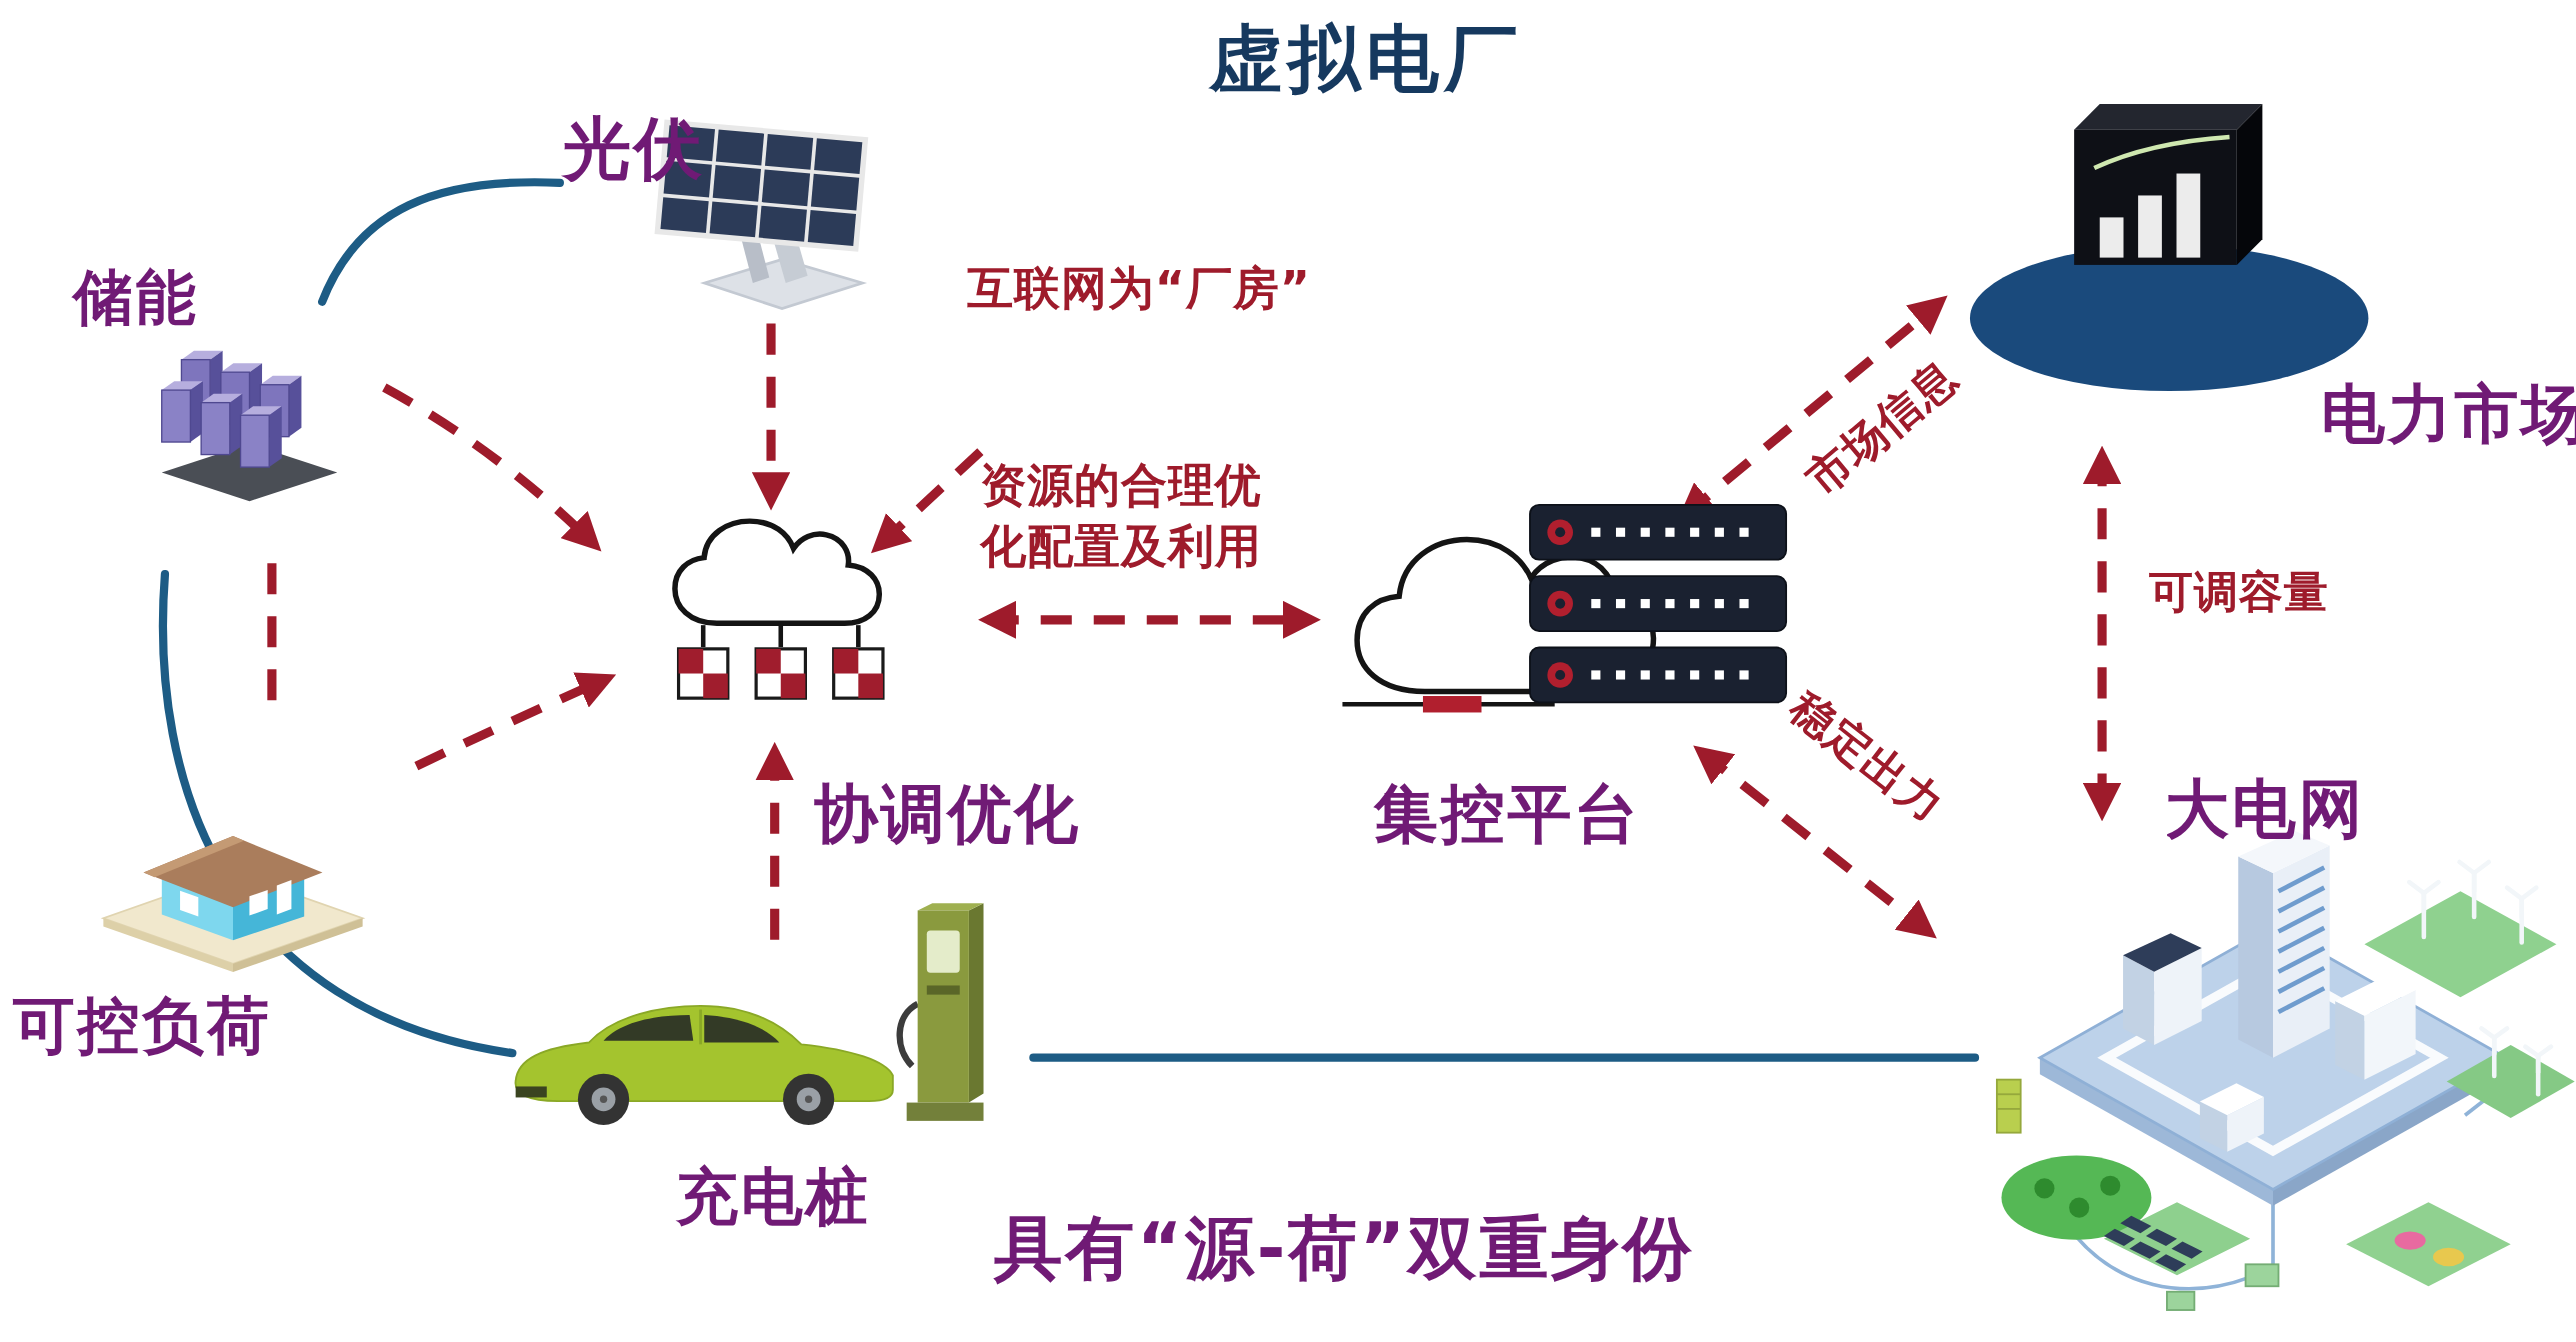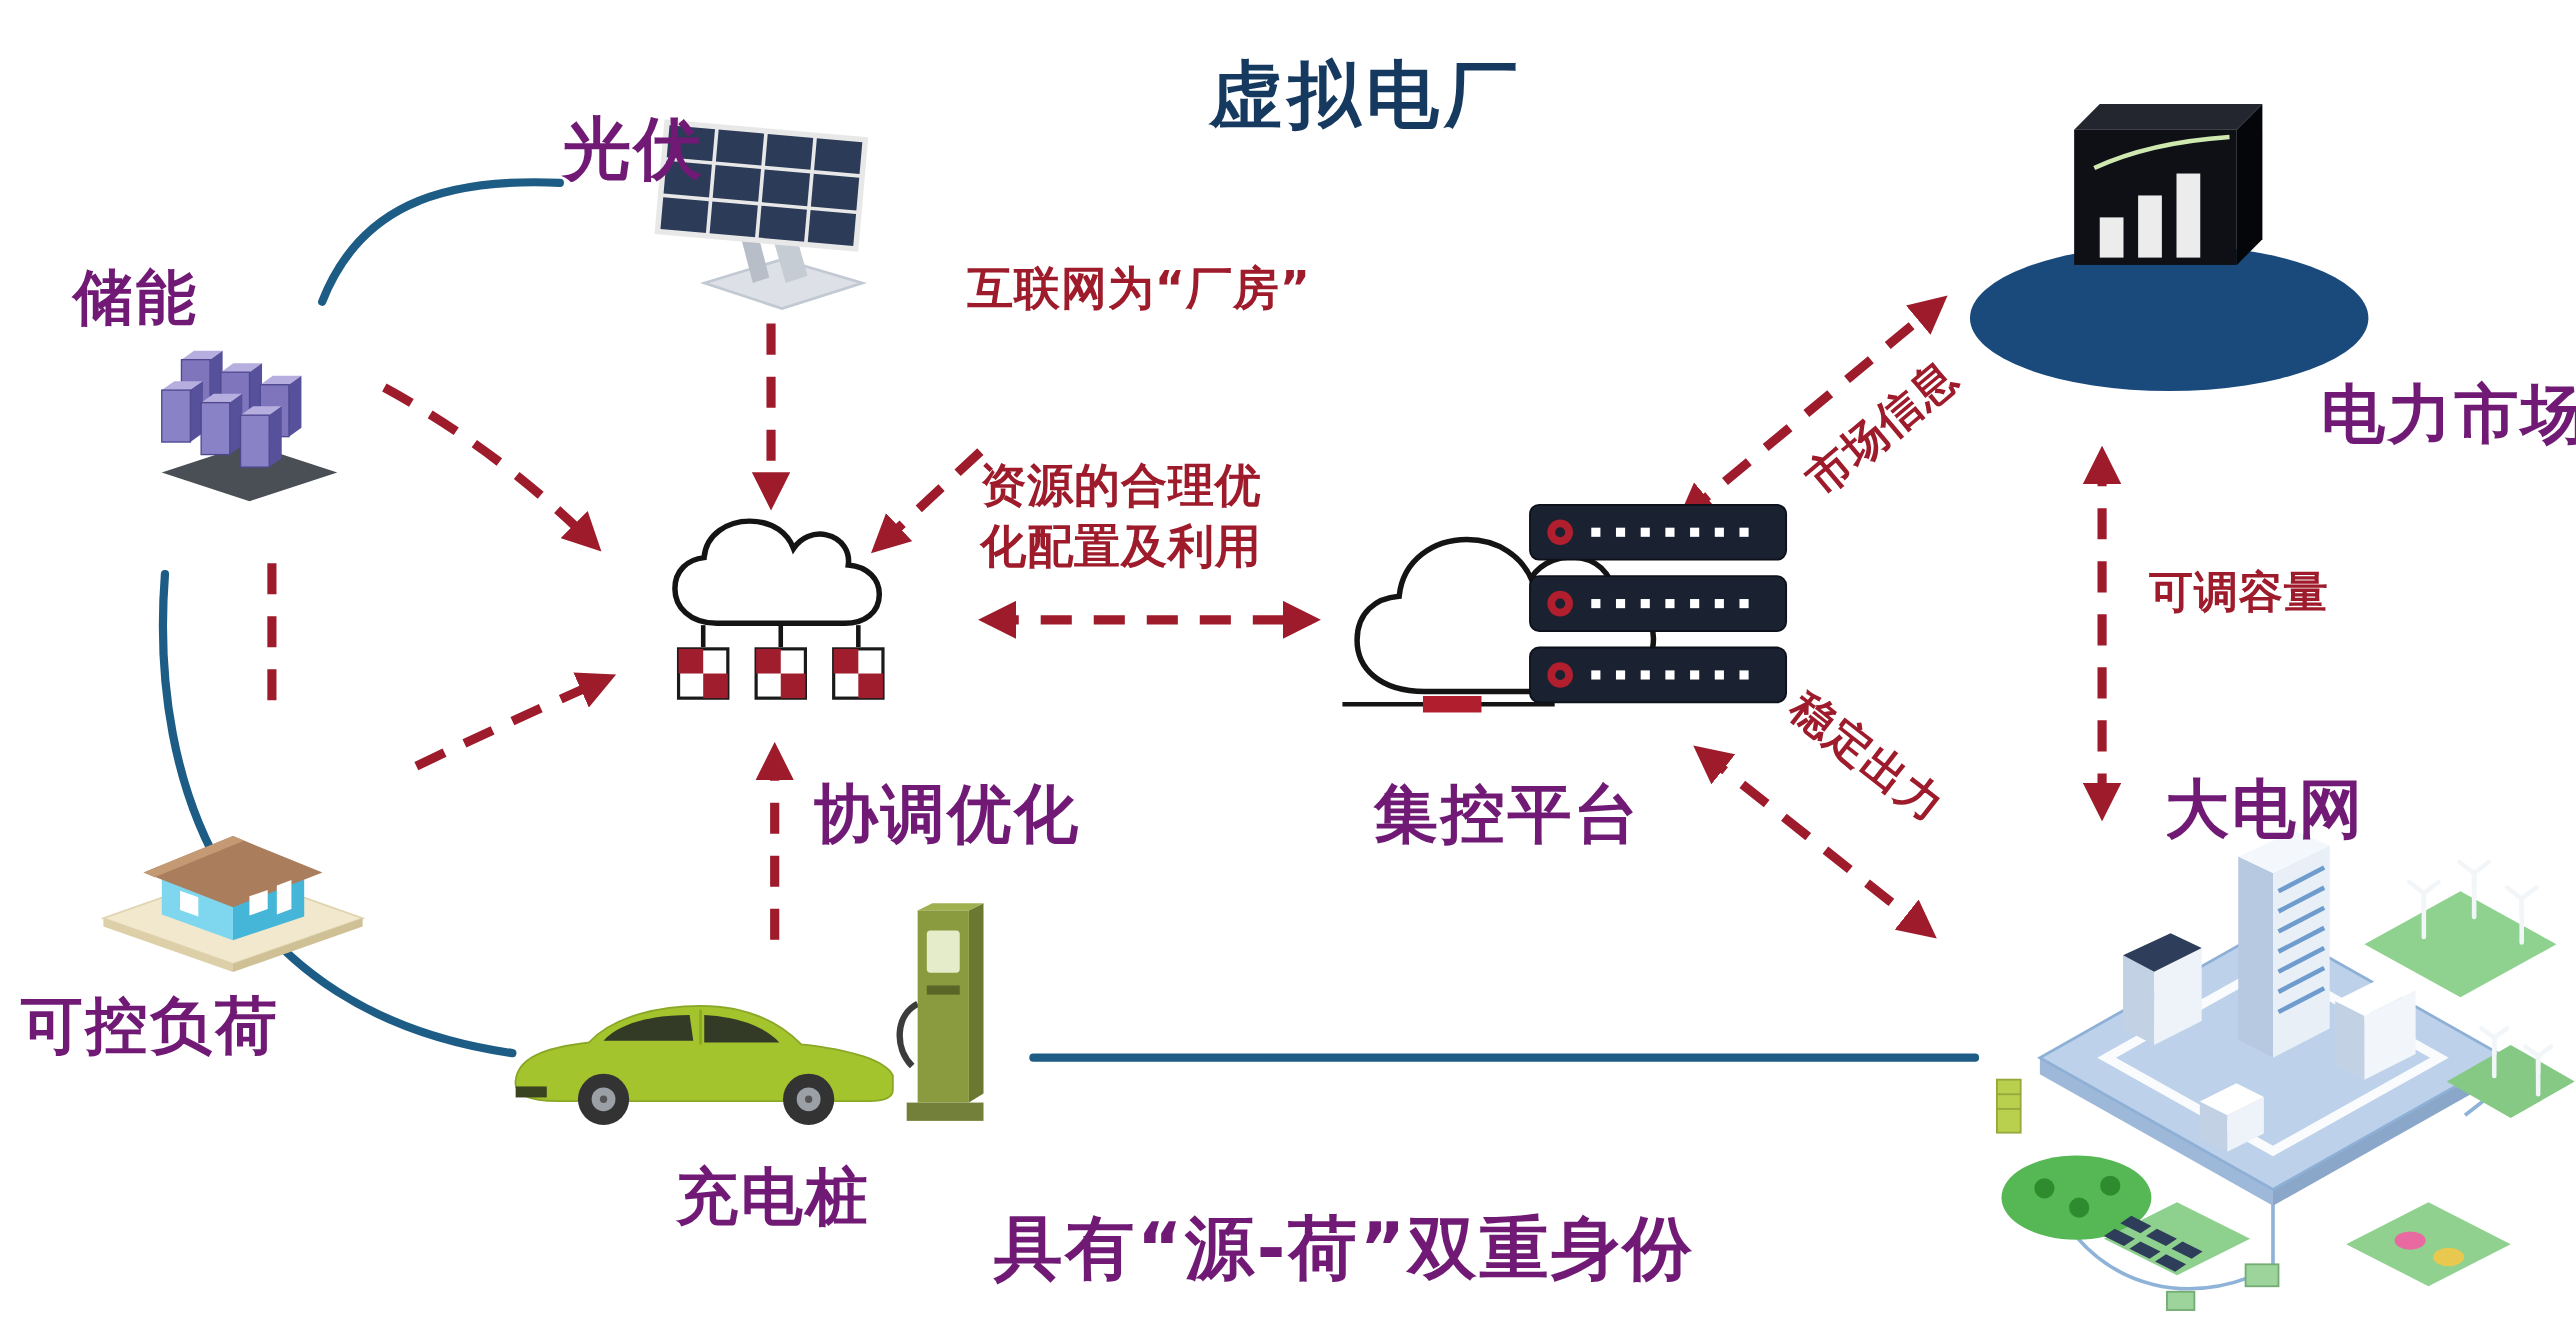--- a/index.html
+++ b/index.html
@@ -15,21 +15,21 @@
     position:absolute; z-index:5; font-weight:700; color:#701a75;
     white-space:nowrap; letter-spacing:2.7px; font-size:64px;text-align:center;
   }
   .annotation {
     position:absolute; z-index:5; font-weight:700; color:#9e1b2b;
     white-space:nowrap; font-size:44px; letter-spacing:0.9px;
   }
   .annotation.block { text-align:center; line-height:1.32; transform:translateX(-50%); font-size:46px; }
   .title {
     position:absolute; z-index:5; left:1366px; top:11px; transform:translateX(-50%);
-    font-weight:700; font-size:73px; color:#16395f; letter-spacing:5.5px; white-space:nowrap;margin-top:36px;
+    font-weight:700; font-size:73px; color:#16395f; letter-spacing:5.5px; white-space:nowrap;
   }
   .dual {
     position:absolute; z-index:5; left:1344px; top:1203px; transform:translateX(-50%);
     font-weight:700; font-size:69px; color:#701a75; letter-spacing:2.7px; white-space:nowrap;
   }
   .energy {
     position:absolute; z-index:5; left:1448px; top:989px; transform:translateX(-50%);
     font-weight:700; font-size:53px; color:#16395f; letter-spacing:2.7px; white-space:nowrap;
   }
   .rot-up   { left:1882px; top:428px; transform:translate(-50%,-50%) rotate(-40deg); }
@@ -76,21 +76,21 @@
   <div class="annotation block" style="left:1121px; top:455px;">
     <div>资源的合理优</div>
     <div>化配置及利用</div>
   </div>
   <div class="annotation rot-up">市场信息</div>
   <div class="annotation" style="left:2149px; top:563px;">可调容量</div>
   <div class="annotation rot-down">稳定出力</div>
 
   <div class="node-label" style="left:563px; top:104px; font-size:68px;">光伏</div>
   <div class="node-label" style="left:73px; top:258px; font-size:60px;">储能</div>
-  <div class="node-label" style="left:12.8px; top:984px; font-size:62px;margin-left:8px;">可控负荷</div>
+  <div class="node-label" style="left:12.8px; top:984px; font-size:62px;">可控负荷</div>
   <div class="node-label" style="left:814px; top:771px;">协调优化</div>
   <div class="node-label" style="left:1374px; top:771px;">集控平台</div>
   <div class="node-label" style="left:2321px; top:371px;">电力市场</div>
   <div class="node-label" style="left:2165px; top:766px;">大电网</div>
   <div class="node-label" style="left:638px; top:1155px; font-size:62px;margin-left:38px;">充电桩</div>
 
   <div class="icon" style="left:636px; top:102px; width:283px; height:227px;">
     <svg viewBox="0 0 310 248" width="283" height="227">
       <polygon points="75,198 160,172 248,198 160,226" fill="#dde1e7" stroke="#c3c9d2" stroke-width="3"></polygon>
       <polygon points="148,142 172,134 188,190 164,198" fill="#c6ccd4"></polygon>

